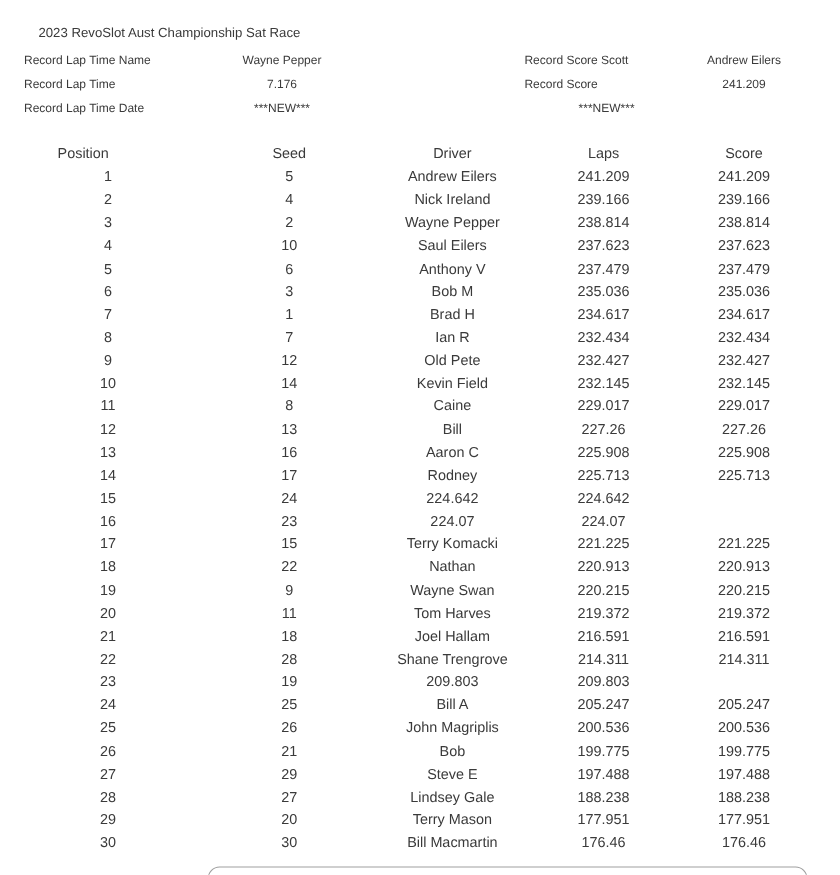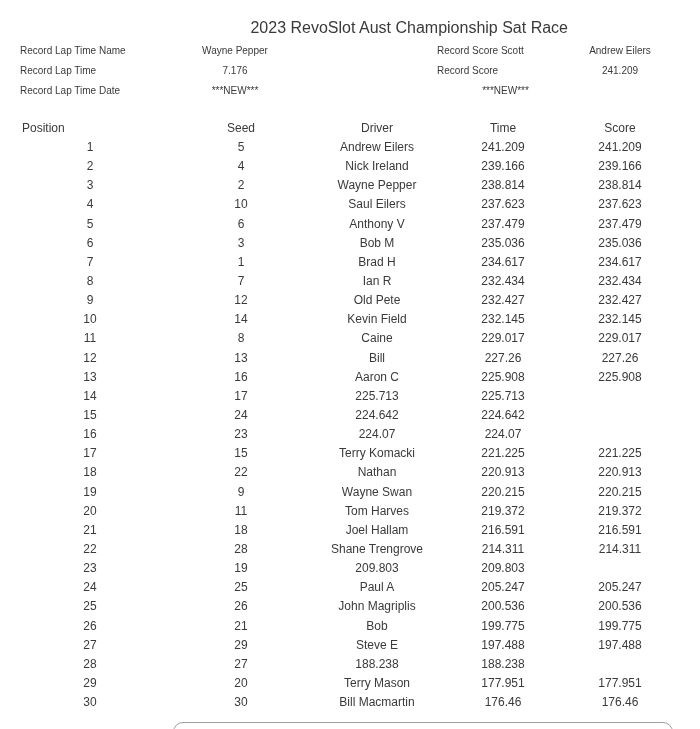--- a/index.html
+++ b/index.html
@@ -7,22 +7,22 @@
   body {
     width: 700px; height: 729px; overflow: hidden;
     background: #ffffff;
     font-family: "Liberation Sans", "DejaVu Sans", sans-serif;
     color: #3a3a3a;
     position: relative;
   }
   .page { position: absolute; inset: 0; }
 
   .title {
-    position: absolute; left: 14px; top: 21px; width: 554px;
-    text-align: right; font-size: 16px; line-height: 14px;
+    position: absolute; left: 32px; top: 21px; width: 554px;
+    text-align: left; font-size: 11px; line-height: 14px;
     white-space: nowrap;
   }
 
   
   .records {
     position: absolute; left: 20px; top: 41px; width: 646px;
     display: grid;
     grid-template-columns: 140px 150px 127px 137px 92px;
     grid-auto-rows: 20px;
     font-size: 10px;
@@ -31,21 +31,21 @@
   .records .val { text-align: center; line-height: 20px; white-space: nowrap; }
 
   
   .thead {
     position: absolute; left: 20px; top: 119px; width: 646px;
     display: grid;
     grid-template-columns: 140px 162px 110px 142px 92px;
     font-size: 12px; line-height: 19px;
   }
   .thead .cell { text-align: center; white-space: nowrap; }
-  .thead .c-position { text-align: left; padding-left: 2px; }
+  .thead .c-position { text-align: left; padding-left: 2px; margin-left: 26px; }
 
   
   .rows {
     position: absolute; left: 20px; top: 138px; width: 646px;
   }
   .row {
     display: grid;
     grid-template-columns: 140px 162px 110px 142px 92px;
     height: 19.15px; font-size: 12px; line-height: 19.15px;
   }
@@ -83,21 +83,21 @@
     <div class="lbl">Record Lap Time Date</div>
     <div class="val">***NEW***</div>
     <div></div>
     <div class="val">***NEW***</div>
   </div>
 
   <div class="thead">
     <div class="cell c-position">Position</div>
     <div class="cell c-seed">Seed</div>
     <div class="cell c-driver">Driver</div>
-    <div class="cell c-laps">Time</div>
+    <div class="cell c-laps">Laps</div>
     <div class="cell c-score">Score</div>
   </div>
 
   <div class="rows" id="rows">
       <div class="row">
         <span class="cell c-position">1</span>
         <span class="cell c-seed">5</span>
         <span class="cell c-driver">Andrew Eilers</span>
         <span class="cell c-laps">241.209</span>
         <span class="cell c-score">241.209</span>
@@ -182,20 +182,21 @@
       <div class="row">
         <span class="cell c-position">13</span>
         <span class="cell c-seed">16</span>
         <span class="cell c-driver">Aaron C</span>
         <span class="cell c-laps">225.908</span>
         <span class="cell c-score">225.908</span>
       </div>
       <div class="row">
         <span class="cell c-position">14</span>
         <span class="cell c-seed">17</span>
+        <span class="cell c-driver">Rodney</span>
         <span class="cell c-laps">225.713</span>
         <span class="cell c-score">225.713</span>
       </div>
       <div class="row">
         <span class="cell c-position">15</span>
         <span class="cell c-seed">24</span>
         <span class="cell c-laps">224.642</span>
         <span class="cell c-score">224.642</span>
       </div>
       <div class="row">
@@ -248,21 +249,21 @@
       </div>
       <div class="row">
         <span class="cell c-position">23</span>
         <span class="cell c-seed">19</span>
         <span class="cell c-laps">209.803</span>
         <span class="cell c-score">209.803</span>
       </div>
       <div class="row">
         <span class="cell c-position">24</span>
         <span class="cell c-seed">25</span>
-        <span class="cell c-driver">Paul A</span>
+        <span class="cell c-driver">Bill A</span>
         <span class="cell c-laps">205.247</span>
         <span class="cell c-score">205.247</span>
       </div>
       <div class="row">
         <span class="cell c-position">25</span>
         <span class="cell c-seed">26</span>
         <span class="cell c-driver">John Magriplis</span>
         <span class="cell c-laps">200.536</span>
         <span class="cell c-score">200.536</span>
       </div>
@@ -276,20 +277,21 @@
       <div class="row">
         <span class="cell c-position">27</span>
         <span class="cell c-seed">29</span>
         <span class="cell c-driver">Steve E</span>
         <span class="cell c-laps">197.488</span>
         <span class="cell c-score">197.488</span>
       </div>
       <div class="row">
         <span class="cell c-position">28</span>
         <span class="cell c-seed">27</span>
+        <span class="cell c-driver">Lindsey Gale</span>
         <span class="cell c-laps">188.238</span>
         <span class="cell c-score">188.238</span>
       </div>
       <div class="row">
         <span class="cell c-position">29</span>
         <span class="cell c-seed">20</span>
         <span class="cell c-driver">Terry Mason</span>
         <span class="cell c-laps">177.951</span>
         <span class="cell c-score">177.951</span>
       </div>

